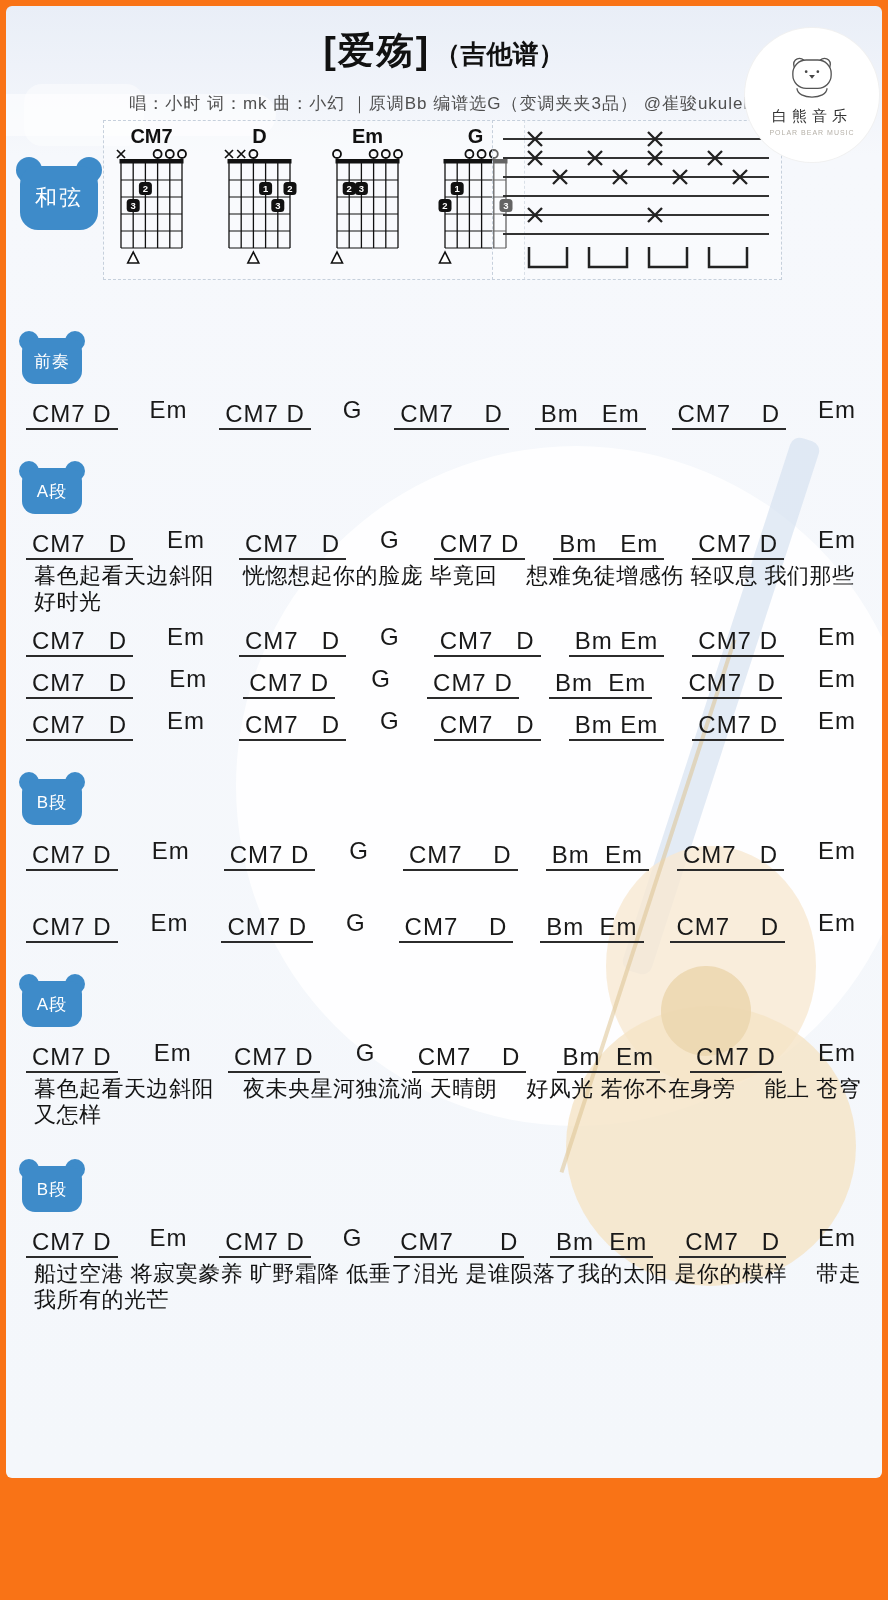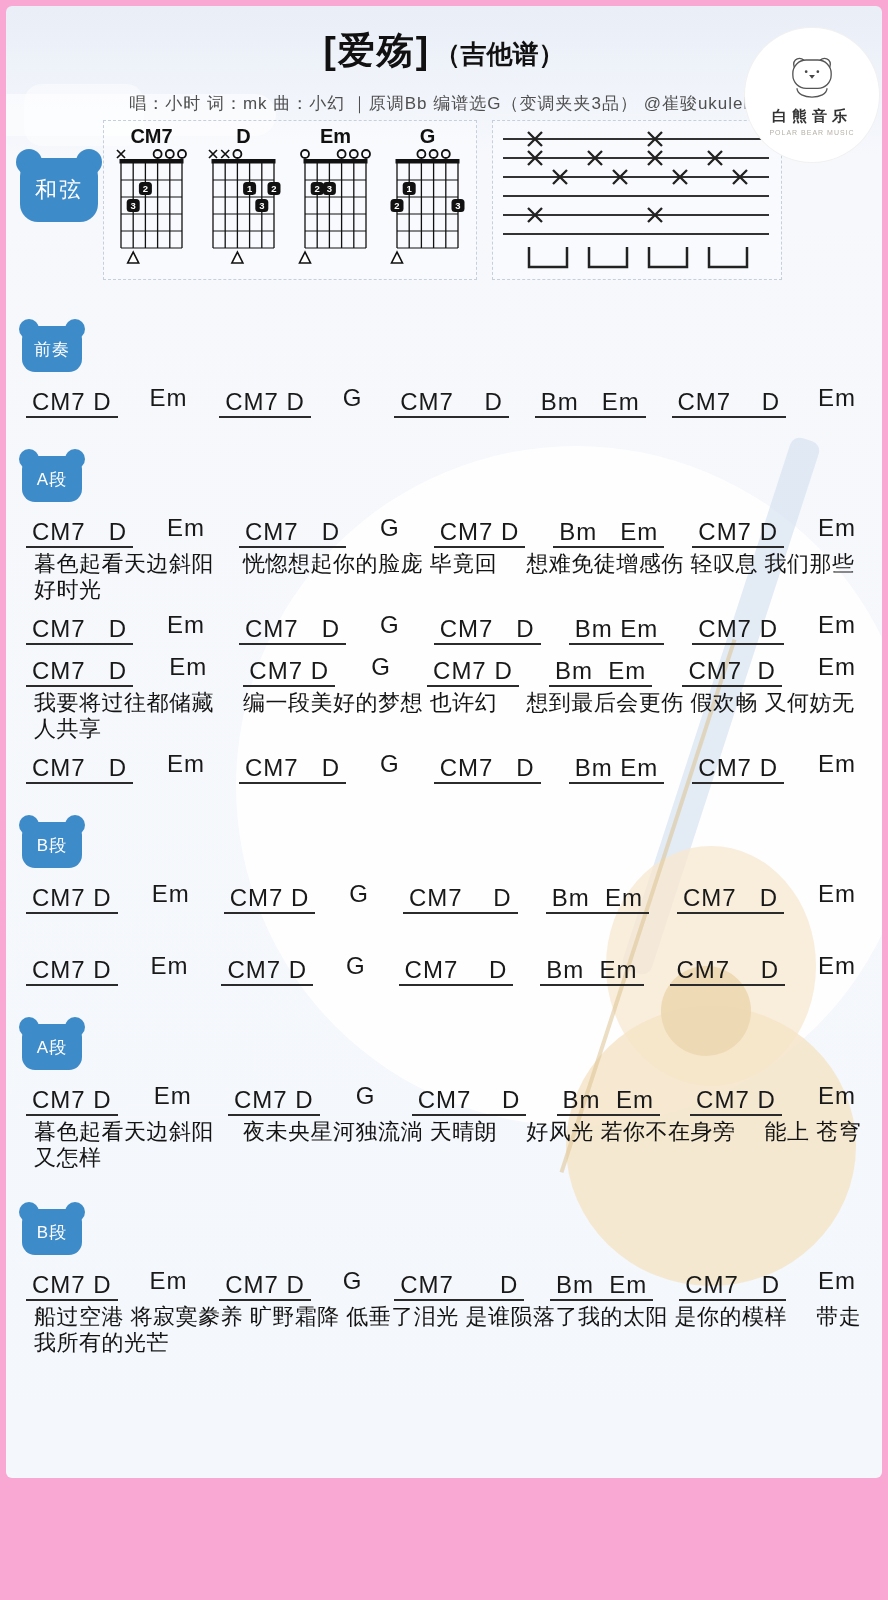--- a/index.html
+++ b/index.html
@@ -1,16 +1,16 @@
 <!DOCTYPE html>
 <html><head>
 <meta charset="utf-8">
 <style>
   html,body{margin:0;padding:0;}
-  .page{position:relative;width:888px;height:1600px;background:#f9a8d4;overflow:hidden;
+  .page{position:relative;width:888px;height:1600px;background:#f97316;overflow:hidden;
         font-family:"Liberation Sans","DejaVu Sans",sans-serif;color:#1c1c1c;}
   .card{position:absolute;left:6px;top:6px;width:876px;height:1472px;border-radius:6px;
         background:linear-gradient(180deg,#e9eef7 0px,#f6f8fc 150px,#f4f7fb 100%);overflow:hidden;}
   
   .wm{position:absolute;z-index:0;}
   .wm-circle{left:230px;top:440px;width:680px;height:680px;border-radius:50%;background:#ffffff;opacity:.85;}
   .wm-neck{left:700px;top:420px;width:30px;height:560px;background:#d4e0ef;opacity:.65;transform:rotate(18deg);border-radius:10px;}
   .wm-body1{left:600px;top:840px;width:210px;height:240px;border-radius:50%;background:#f7e9d2;opacity:.8;}
   .wm-body2{left:560px;top:1000px;width:290px;height:280px;border-radius:50%;background:#f5e4c6;opacity:.8;}
   .wm-hole{left:655px;top:960px;width:90px;height:90px;border-radius:50%;background:#ecd7b0;opacity:.9;}
@@ -18,36 +18,36 @@
   .wm-corner{left:-30px;top:88px;width:300px;height:42px;background:#ffffff;opacity:.55;border-radius:21px;}
   .wm-corner2{left:18px;top:78px;width:120px;height:62px;background:#ffffff;opacity:.45;border-radius:18px;}
   
   .header{position:relative;z-index:2;text-align:center;padding-top:20px;}
   .title{font-size:37px;font-weight:bold;letter-spacing:2px;color:#111;}
   .title-suffix{font-size:26px;font-weight:bold;color:#111;}
   .credits{margin-top:16px;font-size:17px;color:#4f4f4f;letter-spacing:1px;}
   .logo{position:absolute;z-index:5;right:3px;top:22px;width:134px;height:134px;border-radius:50%;
         background:#ffffff;box-shadow:0 0 0 1px #f1f1f1;display:flex;flex-direction:column;
         align-items:center;justify-content:center;text-align:center;}
-  .logo-cn{font-size:15px;letter-spacing:5px;color:#333;margin-top:2px;font-weight:bold;}
+  .logo-cn{font-size:15px;letter-spacing:5px;color:#333;margin-top:2px;font-weight:normal;}
   .logo-en{font-size:7px;letter-spacing:1px;color:#b5b0a8;margin-top:3px;}
   
   .bear{position:relative;background:#3e8bc9;color:#fff;display:flex;align-items:center;justify-content:center;}
   .bear::before,.bear::after{content:"";position:absolute;background:#3e8bc9;border-radius:50%;z-index:-1;}
   .badge-lg{width:78px;height:64px;border-radius:18px;font-size:22px;letter-spacing:2px;}
   .badge-lg::before{left:-4px;top:-9px;width:26px;height:26px;}
   .badge-lg::after{right:-4px;top:-9px;width:26px;height:26px;}
-  .badge-sm{width:60px;height:46px;border-radius:13px;font-size:17px;letter-spacing:1px;margin:0 0 12px 4px;}
+  .badge-sm{width:60px;height:46px;border-radius:13px;font-size:17px;letter-spacing:1px;margin:12px 0 12px 4px;}
   .badge-sm::before{left:-3px;top:-7px;width:20px;height:20px;}
   .badge-sm::after{right:-3px;top:-7px;width:20px;height:20px;}
   
   .chordrow{position:absolute;z-index:2;left:0;top:112px;right:0;height:158px;}
-  .hx-badge{position:absolute;left:14px;top:40px;}
+  .hx-badge{position:absolute;left:14px;top:48px;}
   .panel{border:1px dashed #c6d0dc;}
-  .diagrams{position:absolute;left:97px;top:2px;display:flex;gap:4px;padding:2px 4px;background:rgba(255,255,255,.35);}
+  .diagrams{position:absolute;left:97px;top:2px;display:flex;gap:20px;padding:2px 4px;background:rgba(255,255,255,.35);}
   .rhythm{position:absolute;left:486px;top:2px;padding:2px 8px;background:rgba(255,255,255,.35);}
   
   .song{position:absolute;z-index:2;left:12px;top:320px;right:12px;}
   .section{margin-bottom:24px;}
   .section.gap-lg{margin-bottom:38px;}
   .chordline{display:flex;justify-content:space-between;align-items:flex-end;padding:0 8px;margin-top:8px;}
   .chord{font-size:24px;color:#191919;white-space:pre;padding:0 6px 6px;letter-spacing:1px;}
   .chord.u{border-bottom:2px solid #2b2b2b;padding-bottom:0;}
   .lyric{font-size:22px;color:#141414;margin-top:3px;padding-left:16px;white-space:pre-wrap;letter-spacing:.5px;line-height:26px;}
 </style>
@@ -256,21 +256,20 @@
           <div class="chordline">
             <span class="chord u">CM7   D</span>
             <span class="chord">Em</span>
             <span class="chord u">CM7 D</span>
             <span class="chord">G</span>
             <span class="chord u">CM7 D</span>
             <span class="chord u">Bm  Em</span>
             <span class="chord u">CM7  D</span>
             <span class="chord">Em</span>
           </div>
-          <div class="lyric">我要将过往都储藏　 编一段美好的梦想 也许幻　 想到最后会更伤 假欢畅 又何妨无人共享</div>
           <div class="chordline">
             <span class="chord u">CM7   D</span>
             <span class="chord">Em</span>
             <span class="chord u">CM7   D</span>
             <span class="chord">G</span>
             <span class="chord u">CM7   D</span>
             <span class="chord u">Bm Em</span>
             <span class="chord u">CM7 D</span>
             <span class="chord">Em</span>
           </div>

